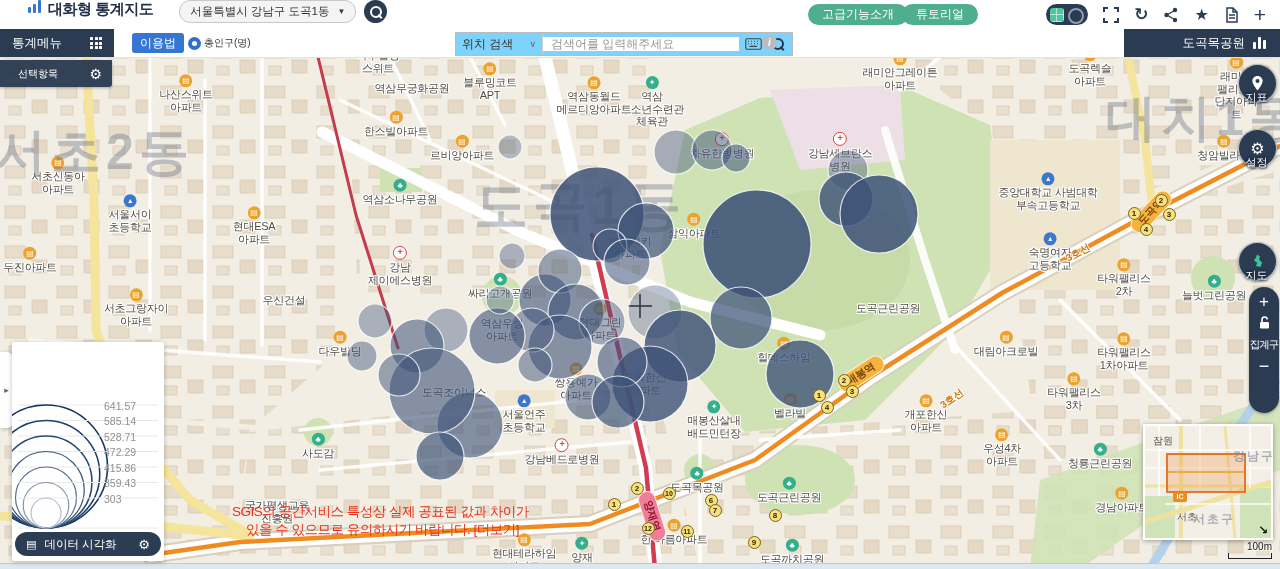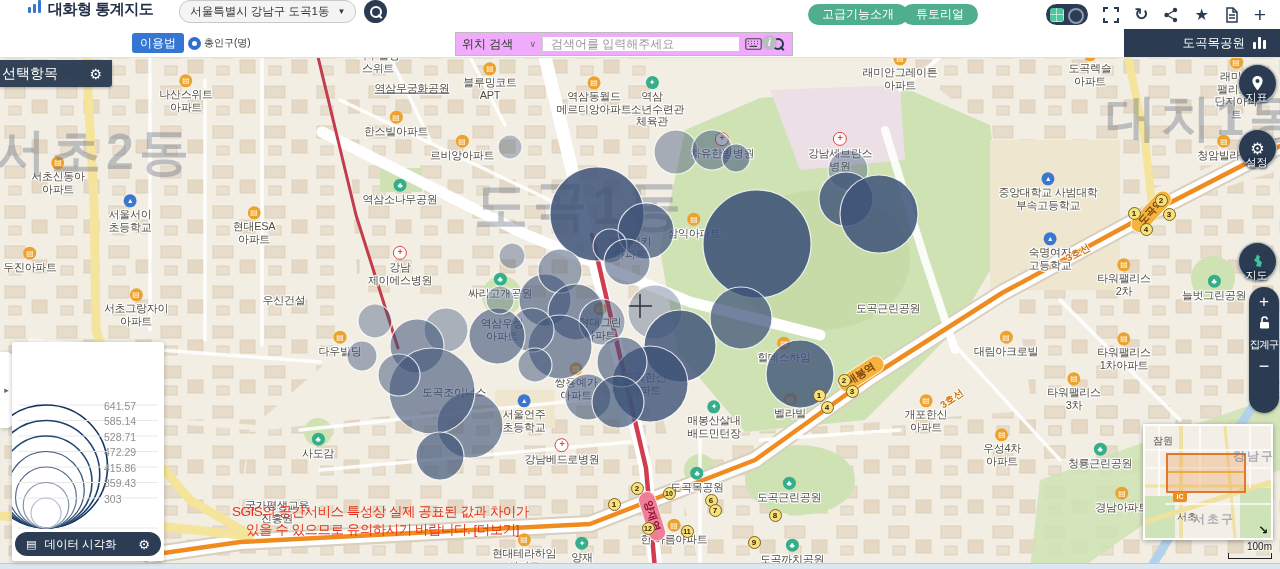--- a/index.html
+++ b/index.html
@@ -36,41 +36,41 @@
         border-bottom:1px solid #e2e2e2}
   #stats-menu{position:absolute;left:0;top:0;width:114px;height:28px;background:#2b3c52;color:#fff;
         display:flex;align-items:center;cursor:pointer}
   #stats-menu span.t{font-size:12.5px;margin-left:12px;flex:1}
   .grid9{display:grid;grid-template-columns:repeat(3,3px);grid-gap:1.5px;margin-right:12px}
   .grid9 i{width:3px;height:3px;background:#fff;border-radius:0.5px}
   #usage-btn{position:absolute;left:132px;top:4px;height:20px;padding:0 8px;background:#3576d2;color:#fff;
         font-size:12px;border:none;border-radius:3px;cursor:pointer;line-height:20px}
   #ind-radio{position:absolute;left:188px;top:8px;width:5px;height:5px;border:4px solid #2f6fd0;border-radius:50%;background:#fff;cursor:pointer}
   #ind-label{position:absolute;left:204px;top:7px;font-size:10px;color:#333}
-  #search-grp{position:absolute;left:455px;top:3px;height:22px;border:1px solid #bbb;background:#f0abfc;
+  #search-grp{position:absolute;left:455px;top:3px;height:22px;border:1px solid #bbb;background:#7dd3fc;
         display:flex;align-items:center}
   #loc-sel{width:74px;height:100%;border-right:1px solid #ccc;display:flex;align-items:center;
         font-size:12px;color:#333;padding:0 6px;cursor:pointer}
   #loc-sel .chev{margin-left:auto;font-size:9px;color:#666}
   #search-inp{width:180px;border:none;outline:none;font-size:12px;color:#333;padding:0 8px;font-family:inherit}
   #search-inp::placeholder{color:#999}
   #kbd-ico{margin:0 6px;cursor:pointer;display:flex}
   #grp-mag{margin:0 8px 0 4px;cursor:pointer}
   #info-ico{position:absolute;left:762px;top:6px;width:15px;height:15px;border-radius:50%;background:#b9bdc2;
         color:#fff;font-size:10px;font-weight:bold;text-align:center;line-height:15px;font-style:italic;cursor:pointer}
   #databoard{position:absolute;right:0;top:0;width:156px;height:28px;background:#2b3c52;color:#fff;
         display:flex;align-items:center;justify-content:flex-end;cursor:pointer}
   #databoard .t{font-size:12.5px}
   .dbars{display:flex;align-items:flex-end;gap:2px;height:12px;margin:0 14px 0 8px}
   .dbars i{display:block;width:3px;background:#fff;border-radius:1px}
   .dbars i:nth-child(1){height:7px}.dbars i:nth-child(2){height:12px}.dbars i:nth-child(3){height:9px}
   
   #sel-items{position:absolute;left:0;top:60px;width:112px;height:27px;background:rgba(43,60,82,.97);color:#fff;
         z-index:40;display:flex;align-items:center;cursor:pointer;border-radius:0 0 3px 0;box-shadow:0 1px 3px rgba(0,0,0,.3)}
-  #sel-items .t{font-size:14px;margin-left:2px;flex:1}
+  #sel-items .t{font-size:10px;margin-left:18px;flex:1}
   #sel-items .g{margin-right:10px;font-size:14px}
   
   #map-svg{position:absolute;left:0;top:57px;z-index:1;cursor:crosshair}
   #bubble-svg{position:absolute;left:0;top:57px;z-index:4;pointer-events:none}
   #label-layer{position:absolute;left:0;top:0;width:1280px;height:569px;z-index:2;pointer-events:none}
   #wm-layer{position:absolute;left:0;top:0;width:1280px;height:569px;z-index:3;pointer-events:none}
   #top-layer{position:absolute;left:0;top:0;width:1280px;height:569px;z-index:5;pointer-events:none}
   .mlabel{position:absolute;transform:translate(-50%,-50%);text-align:center;font-size:11px;line-height:1.15;
       color:#4f4c43;white-space:pre-line;letter-spacing:-0.3px;
       text-shadow:1px 0 0 #fff,-1px 0 0 #fff,0 1px 0 #fff,0 -1px 0 #fff,1px 1px 0 #fff,-1px -1px 0 #fff,1px -1px 0 #fff,-1px 1px 0 #fff}
@@ -202,21 +202,21 @@
     <path d="M628,306 H652"></path>
       <path d="M640,294 V318"></path>
   </g>
 </svg>
 
 <div id="label-layer">
     <div class="mlabel" style="left: 378px; top: 62px;">다우빌딩
 스위트</div>
     <div class="mlabel" style="left: 186px; top: 94px;"><span class="mic a">▤</span>나산스위트
 아파트</div>
-    <div class="mlabel" style="left: 412px; top: 88px; text-decoration: underline;">역삼무궁화공원</div>
+    <div class="mlabel" style="left: 412px; top: 88px;">역삼무궁화공원</div>
     <div class="mlabel" style="left: 490px; top: 82px;"><span class="mic a">▤</span>블루밍코트
 APT</div>
     <div class="mlabel" style="left: 652px; top: 102px;"><span class="mic o">✦</span>역삼
 청소년수련관
 체육관</div>
     <div class="mlabel" style="left: 900px; top: 72px;"><span class="mic a">▤</span>래미안그레이튼
 아파트</div>
     <div class="mlabel" style="left: 1090px; top: 68px;"><span class="mic a">▤</span>도곡렉슬
 아파트</div>
     <div class="mlabel" style="left: 1236px; top: 88px;"><span class="mic a">▤</span>래미안
@@ -417,20 +417,34 @@
           <path d="M3,1 H9 L13,5 V15 H3 Z"></path>
           <path d="M9,1 V5 H13"></path>
           <path d="M5,8 H11 M5,11 H11"></path>
         </svg>
     </span>
     <span class="hico" style="font-size:21px;font-weight:300">+</span>
   </div>
 </div>
 
 <div id="hdr2">
+  <div id="stats-menu">
+    <span class="t">통계메뉴</span>
+    <span class="grid9">
+        <i></i>
+        <i></i>
+        <i></i>
+        <i></i>
+        <i></i>
+        <i></i>
+        <i></i>
+        <i></i>
+        <i></i>
+      </span>
+  </div>
   <button id="usage-btn">이용법</button>
   <span id="ind-radio"></span>
   <span id="ind-label">총인구(명)</span>
   <div id="search-grp">
     <div id="loc-sel">
       <span>위치 검색</span>
       <span class="chev">∨</span>
     </div>
     <input id="search-inp" placeholder="검색어를 입력해주세요" style="">
     <span id="kbd-ico">

